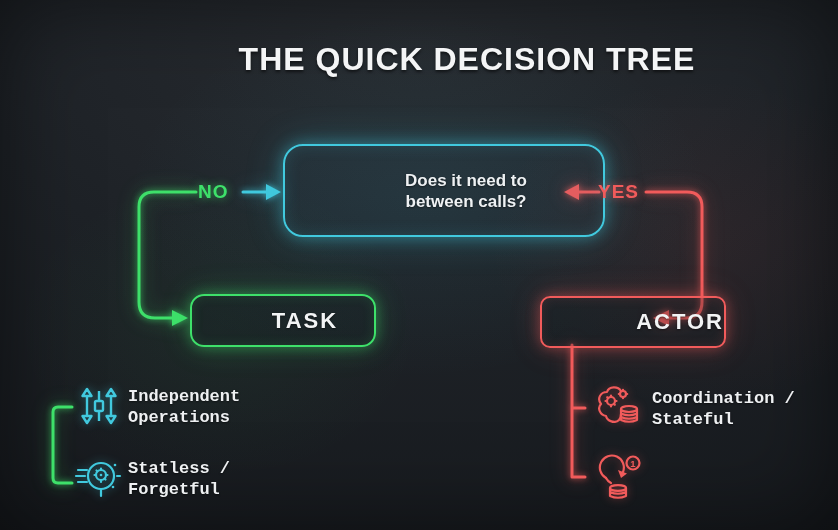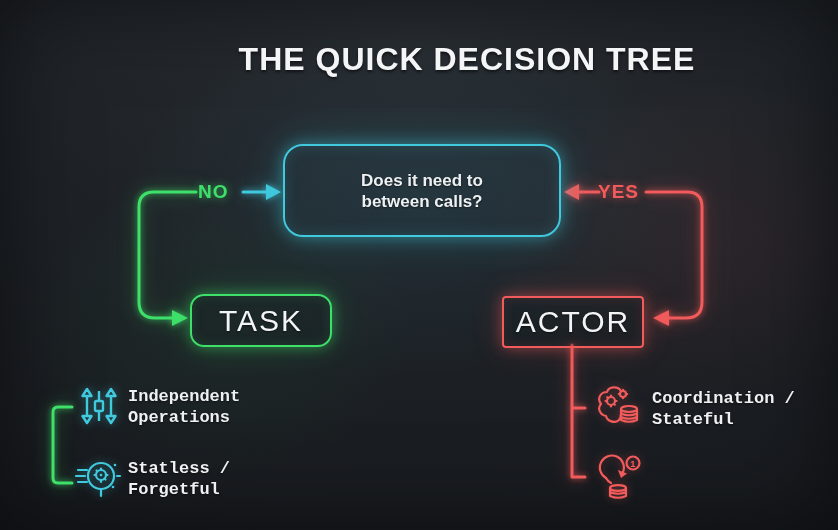--- a/index.html
+++ b/index.html
@@ -14,40 +14,41 @@
     box-shadow:inset 0 0 90px rgba(0,0,0,.5);
   }
   .title{
     position:absolute;left:0;top:41px;width:100%;text-align:center;
     font-size:32px;font-weight:700;letter-spacing:1px;color:#f4f5f6;
     text-shadow:0 2px 3px rgba(0,0,0,.55);
     margin-left:48px;
   }
   .node{
     position:absolute;display:flex;align-items:center;justify-content:center;
-    border-radius:16px;background:rgba(20,30,34,.25);
+    border-radius:16px;background:rgba(20,30,34,.25);padding-left:44px;
   }
   .q-box{
     left:283px;top:144px;width:274px;height:89px;border-radius:20px;
     border:2.5px solid #41c9de;flex-direction:column;
     box-shadow:0 0 16px rgba(65,201,222,.45),0 0 38px rgba(65,201,222,.22),inset 0 0 16px rgba(65,201,222,.16);
     background:rgba(50,130,150,.07);
   }
   .q-line{font-size:17px;line-height:21px;font-weight:700;color:#eef1f3;text-align:center;text-shadow:0 1px 2px rgba(0,0,0,.5);}
   .task-box{
     left:190px;top:294px;width:138px;height:49px;border-radius:14px;
     border:2.5px solid #3ee06a;
     box-shadow:0 0 14px rgba(62,224,106,.45),0 0 32px rgba(62,224,106,.2),inset 0 0 12px rgba(62,224,106,.14);
   }
   .actor-box{
-    left:502px;top:296px;width:138px;height:48px;border-radius:4px;
+    left:540px;top:296px;width:138px;height:48px;border-radius:10px;
     border:2.5px solid #f15b5b;
     box-shadow:0 0 14px rgba(241,91,91,.45),0 0 32px rgba(241,91,91,.2),inset 0 0 12px rgba(241,91,91,.14);
+    justify-content:flex-end;
   }
-  .node-label{font-size:30px;font-weight:400;letter-spacing:2px;color:#f2f4f5;text-shadow:0 1px 2px rgba(0,0,0,.5);}
+  .node-label{font-size:22px;font-weight:700;letter-spacing:2px;color:#f2f4f5;text-shadow:0 1px 2px rgba(0,0,0,.5);}
   .branch-label{position:absolute;font-size:19px;font-weight:700;letter-spacing:1px;}
   .no-label{left:198px;top:181px;color:#3ee06a;text-shadow:0 0 8px rgba(62,224,106,.7);}
   .yes-label{left:598px;top:181px;color:#f15b5b;text-shadow:0 0 8px rgba(241,91,91,.7);}
   .lines-svg{position:absolute;left:0;top:0;width:838px;height:530px;}
   .glow-green{filter:drop-shadow(0 0 3px rgba(62,224,106,.8)) drop-shadow(0 0 9px rgba(62,224,106,.35));}
   .glow-cyan{filter:drop-shadow(0 0 3px rgba(65,201,222,.8)) drop-shadow(0 0 9px rgba(65,201,222,.35));}
   .glow-red{filter:drop-shadow(0 0 3px rgba(241,91,91,.8)) drop-shadow(0 0 9px rgba(241,91,91,.35));}
   .item-icon{position:absolute;}
   .glow-icon-cyan{filter:drop-shadow(0 0 5px rgba(65,201,222,.45));}
   .glow-icon-red{filter:drop-shadow(0 0 5px rgba(241,91,91,.4));}

